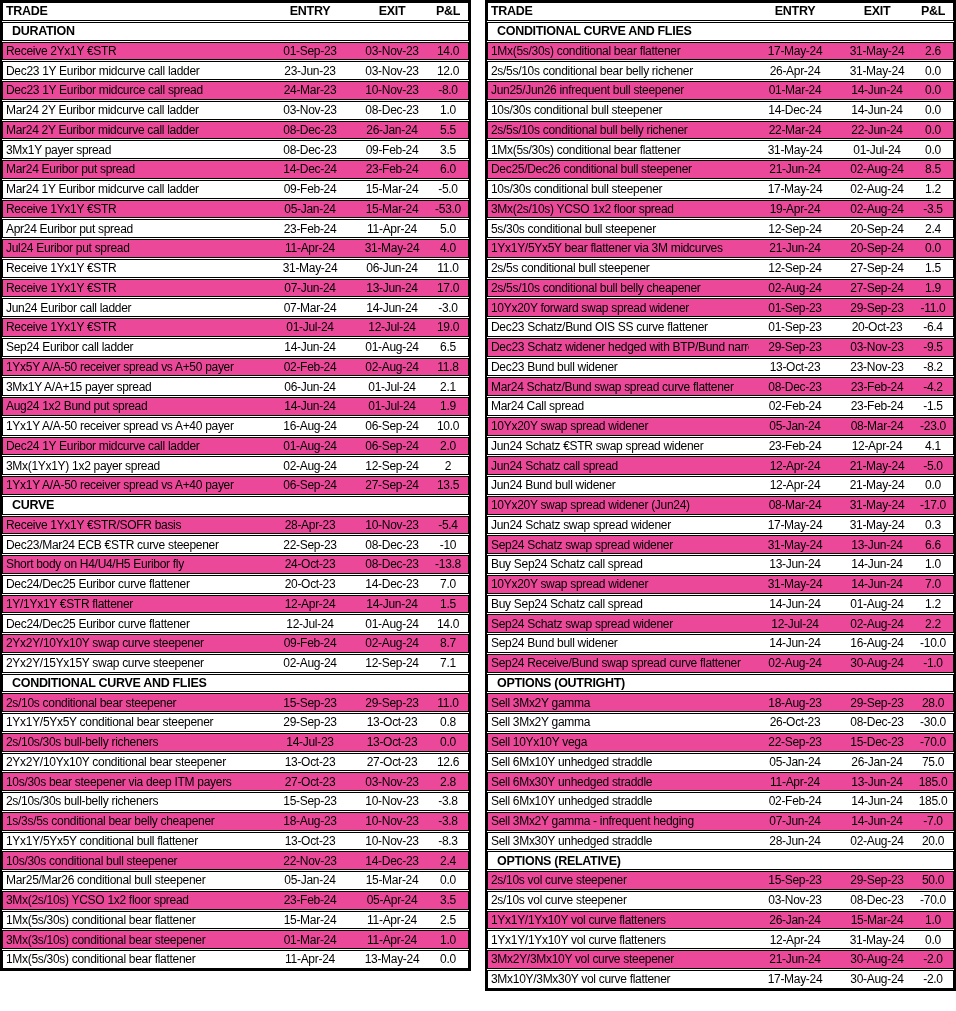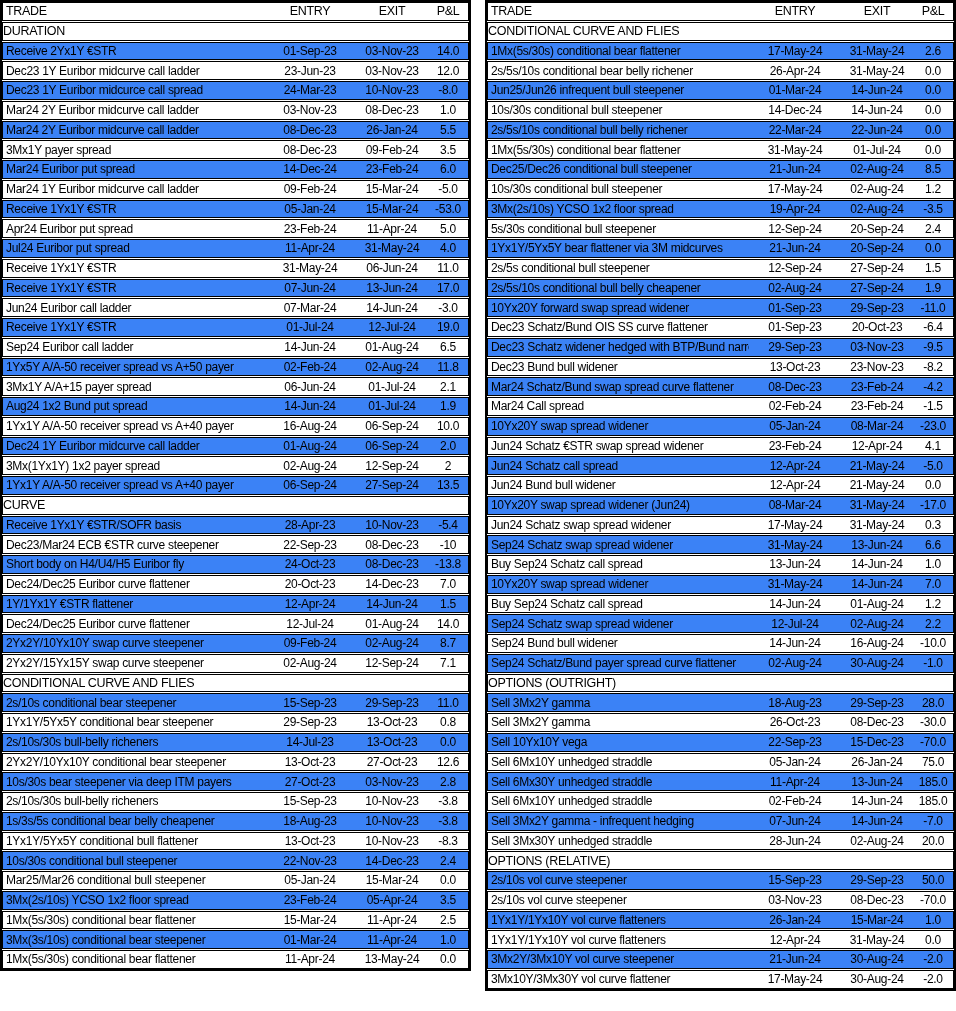--- a/index.html
+++ b/index.html
@@ -13,28 +13,28 @@
     width: 471px; box-sizing: border-box;
     border: 2px solid #000; background: #fff;
     display: flex; flex-direction: column; row-gap: 1px;
   }
   .row {
     display: flex; align-items: center;
     border: 1px solid #000; box-sizing: border-box;
     height: 18.76px; flex: none; background: #fff;
     font-size: 12px; letter-spacing: -0.3px; white-space: nowrap;
   }
-  .row.gray { background: #3b82f6; }
-  .row.header-row .cell, .row.section-row .cell { font-weight: normal; font-size: 12.5px; }
+  .row.gray { background: #ec4899; }
+  .row.header-row .cell, .row.section-row .cell { font-weight: bold; font-size: 12.5px; }
   .cell { overflow: hidden; }
   .c-trade { flex: 1 1 auto; padding-left: 3px; }
   .c-entry { width: 92px; flex: none; text-align: center; }
   .c-exit  { width: 72px; flex: none; text-align: center; }
   .c-pnl   { width: 40px; flex: none; text-align: center; }
-  .c-section { flex: 1 1 auto; padding-left: 0; }
+  .c-section { flex: 1 1 auto; padding-left: 9px; }
 </style>
 </head>
 <body>
 
 <div class="page">
   <div class="table-box">
       <div class="row header-row">
         <div class="cell c-trade">TRADE</div>
         <div class="cell c-entry">ENTRY</div>
         <div class="cell c-exit">EXIT</div>
@@ -510,21 +510,21 @@
         <div class="cell c-exit">02-Aug-24</div>
         <div class="cell c-pnl">2.2</div>
       </div>
       <div class="row">
         <div class="cell c-trade">Sep24 Bund bull widener</div>
         <div class="cell c-entry">14-Jun-24</div>
         <div class="cell c-exit">16-Aug-24</div>
         <div class="cell c-pnl">-10.0</div>
       </div>
       <div class="row gray">
-        <div class="cell c-trade">Sep24 Schatz/Bund payer spread curve flattener</div>
+        <div class="cell c-trade">Sep24 Receive/Bund swap spread curve flattener</div>
         <div class="cell c-entry">02-Aug-24</div>
         <div class="cell c-exit">30-Aug-24</div>
         <div class="cell c-pnl">-1.0</div>
       </div>
       <div class="row section-row">
         <div class="cell c-section">OPTIONS (OUTRIGHT)</div>
       </div>
       <div class="row gray">
         <div class="cell c-trade">Sell 3Mx2Y gamma</div>
         <div class="cell c-entry">18-Aug-23</div>

